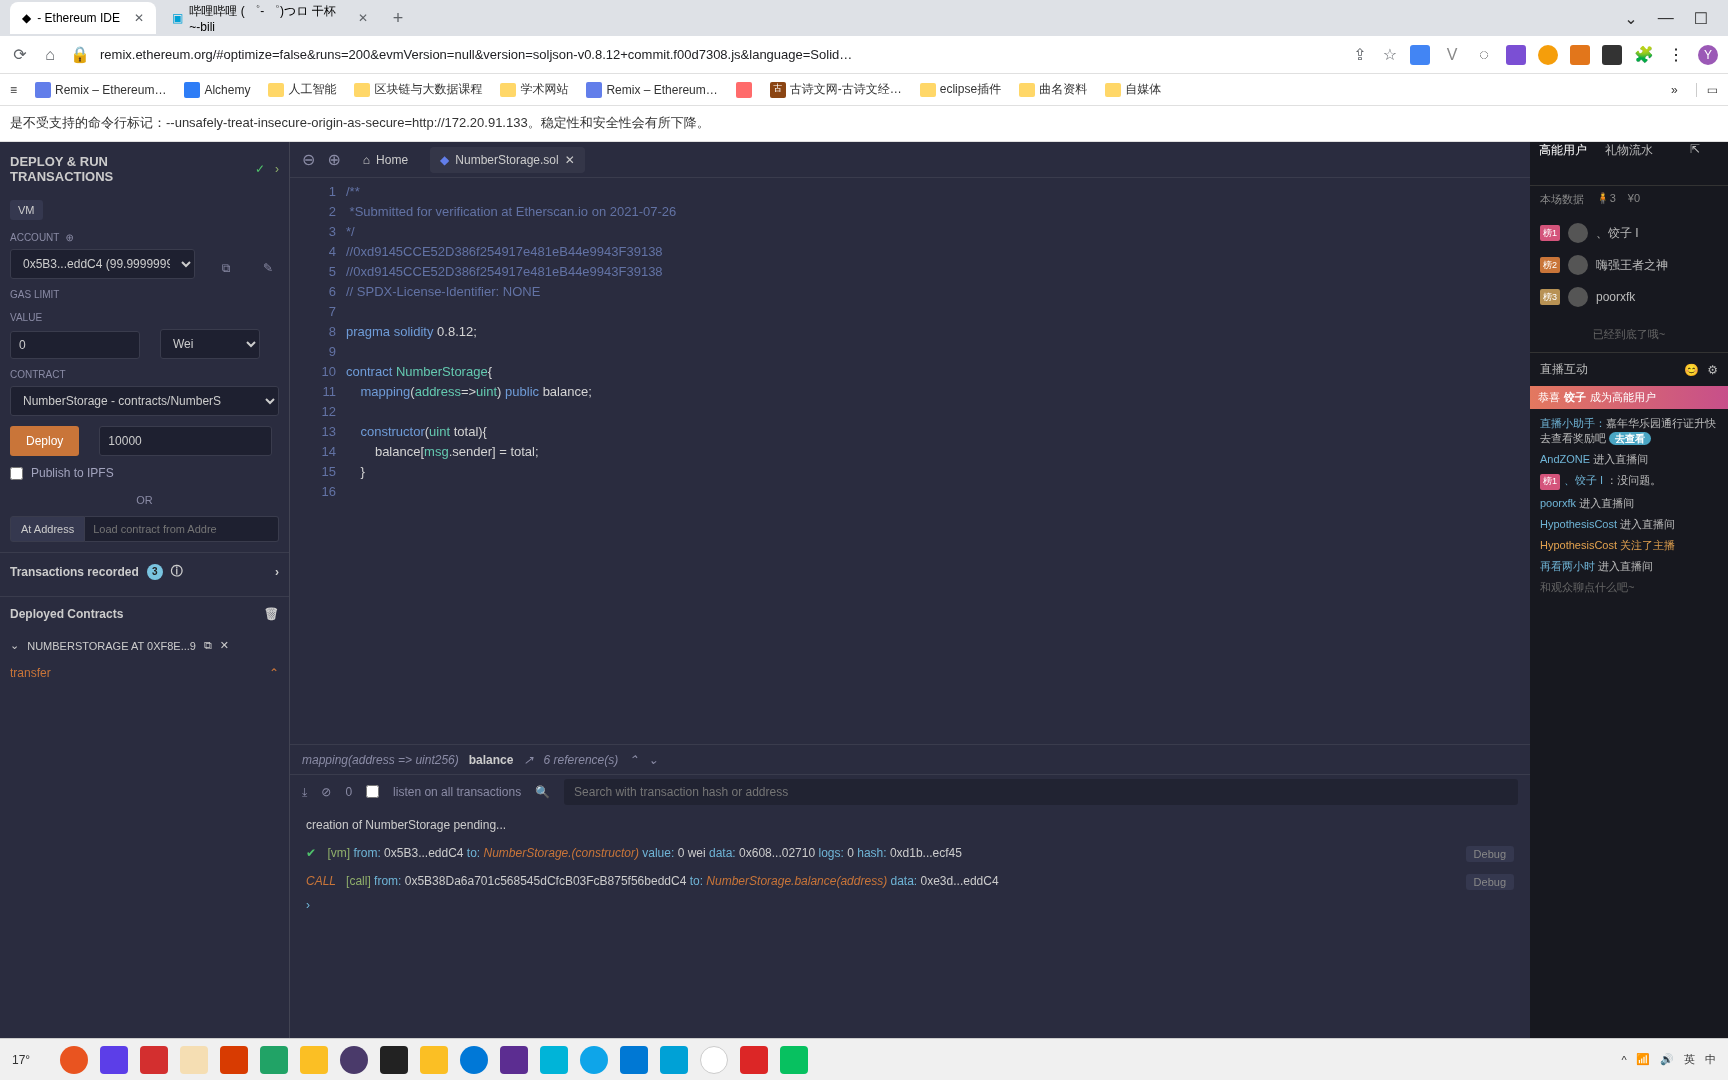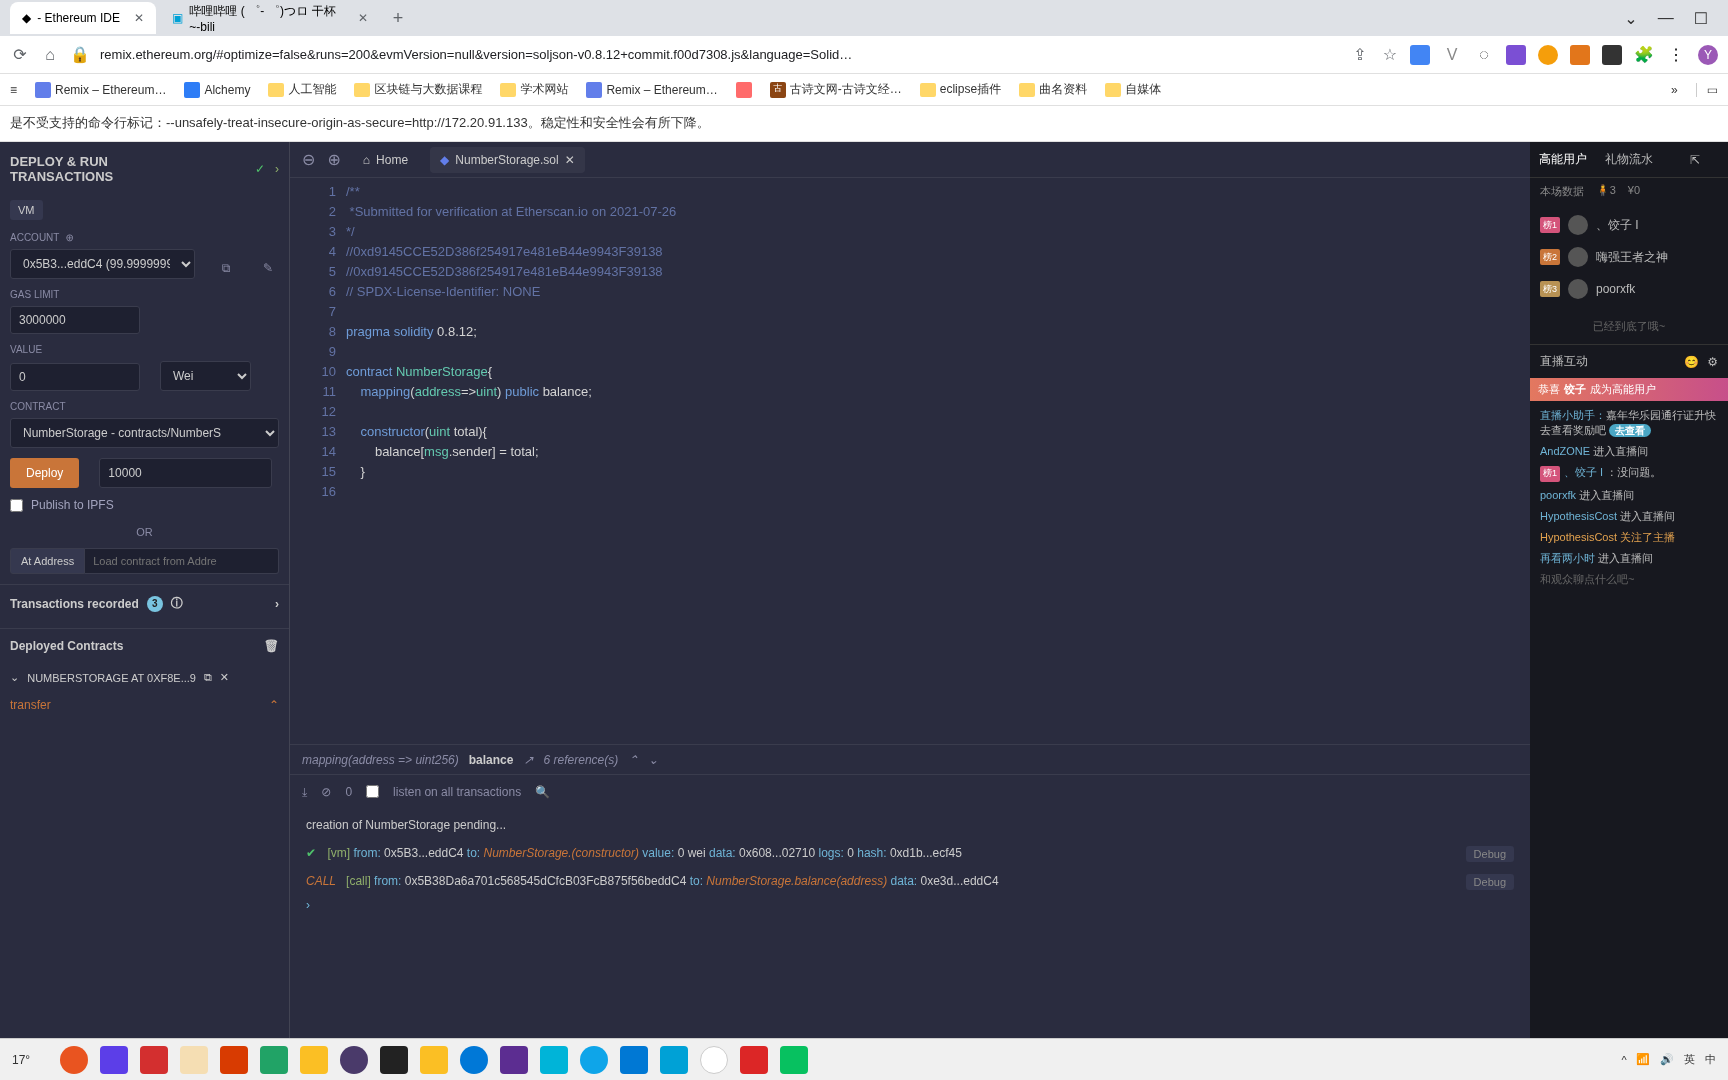--- a/index.html
+++ b/index.html
@@ -76,21 +76,21 @@
 .term { padding:10px 16px; font-family:Consolas,monospace; font-size:12px; color:#ccc; height:230px; overflow:auto; }
 .term .g { color:#8fae6b; }
 .term .b { color:#6fb4d6; }
 .term .o { color:#c97539;font-style:italic; }
 .term .tick { color:#4fc26b; margin-right:8px; }
 .debug { float:right; background:#35384f; color:#888; padding:2px 8px; border-radius:3px; font-size:11px; }
 .prompt { color:#6fb4d6; margin-top:10px; }
 
 
 .overlay { width:198px; background:#17181f; color:#bbb; font-size:12px; display:flex; flex-direction:column; }
-.ov-tabs { display:flex; height:36px; align-items:center; border-bottom:1px solid #333; }
+.ov-tabs { display:flex; height:44px; align-items:flex-start; border-bottom:1px solid #333; }
 .ov-tabs span { flex:1; text-align:center; font-size:12px; }
 .ov-tabs span.active { color:#fff; }
 .ov-stats { padding:6px 10px; font-size:11px; color:#888; display:flex; gap:12px; }
 .ov-list { padding:4px 0; }
 .ov-item { display:flex; align-items:center; gap:8px; padding:6px 10px; }
 .rank { width:20px; height:16px; background:#d4547b; color:#fff; font-size:9px; border-radius:2px; display:flex; align-items:center; justify-content:center; }
 .rank.r2 { background:#c97539; }
 .rank.r3 { background:#b89254; }
 .uava { width:20px; height:20px; border-radius:50%; background:#555; }
 .ov-end { text-align:center; color:#666; font-size:11px; padding:10px; }
@@ -219,27 +219,24 @@
     <div class="field-label">
         <span>ACCOUNT</span> 
         <span>⊕</span>
       </div>
     <div class="field-row">
       <select class="input" style="flex:1"><option>0x5B3...eddC4 (99.9999999:</option></select>
       <span class="mini-btn">⧉</span>
       <span class="mini-btn">✎</span>
     </div>
     <div class="field-label">GAS LIMIT</div>
-    <div class="field-row">
-        <input class="input" style="width: 130px;" value="3000000">
-      </div>
     <div class="field-label">VALUE</div>
     <div class="field-row">
       <input class="input" style="width: 130px;" value="0">
-      <select class="input" style="width:91px"><option>Wei</option></select>
+      <select class="input" style="width:100px"><option>Wei</option></select>
     </div>
     <div class="field-label">CONTRACT</div>
     <div class="field-row">
         <select class="input"><option>NumberStorage - contracts/NumberS</option></select>
       </div>
     <div class="field-row" style="margin-top:6px">
       <button class="deploy-btn">Deploy</button>
       <input class="deploy-in" value="10000" style="">
       <span class="mini-btn">⌄</span>
     </div>
@@ -338,20 +335,21 @@
       <span>⌃</span>
       <span>⌄</span>
     </div>
     <div class="termbar">
       <span>⤓</span>
       <span>⊘</span>
       <span>0</span>
       <input type="checkbox" style="">
       <span>listen on all transactions</span>
       <span>🔍</span>
+      <input class="search" placeholder="Search with transaction hash or address" style="">
     </div>
     <div class="term">
       <div>creation of NumberStorage pending...</div><br>
       <div>
         <span class="tick">✔</span>
         <span class="g">[vm]</span>
         <span class="b"> <span>from:</span></span> <span>0x5B3...eddC4</span>
         <span class="b"> <span>to:</span></span> <span class="o">NumberStorage.(constructor)</span>
         <span class="b"> <span>value:</span></span> <span>0 wei</span>
         <span class="b"> <span>data:</span></span> <span>0x608...02710</span>

